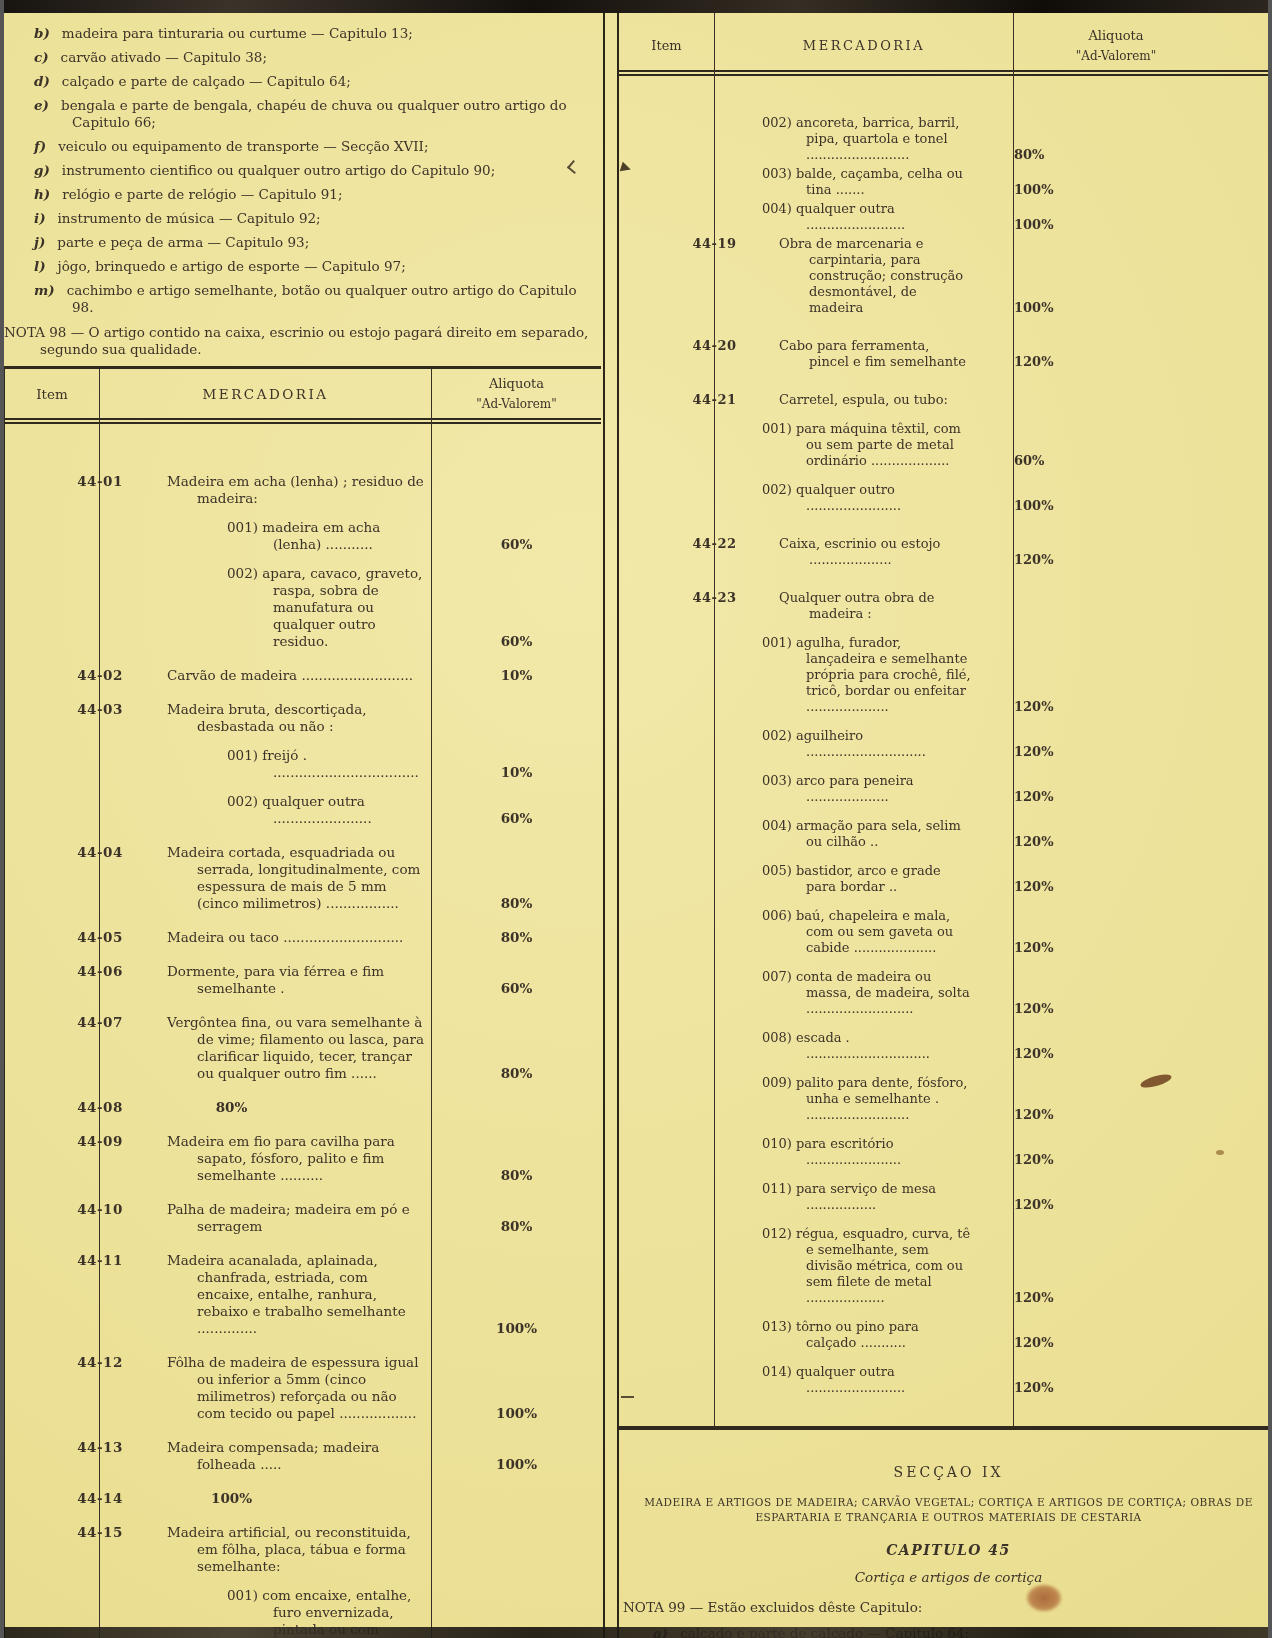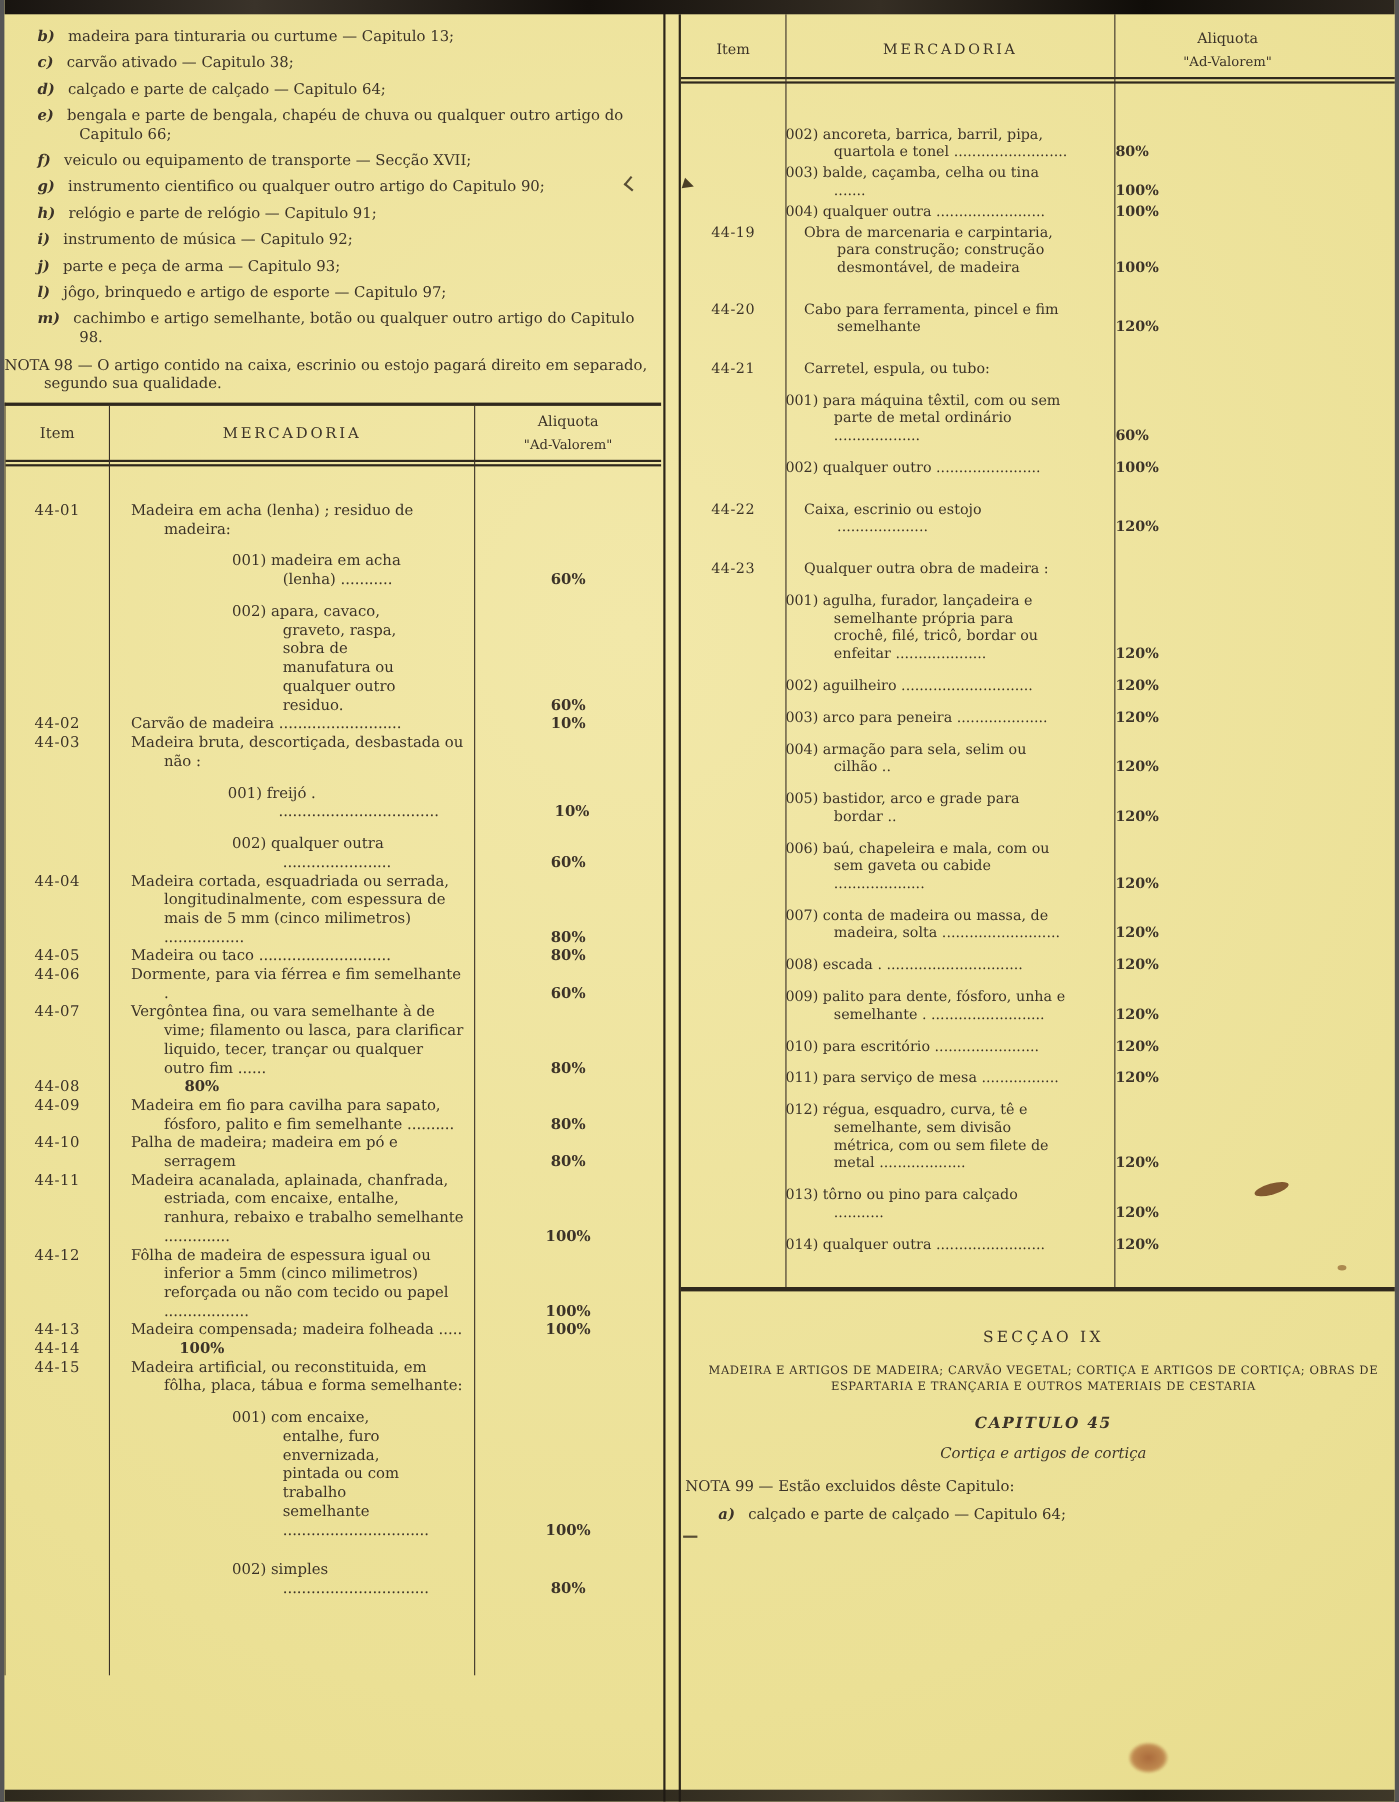--- a/index.html
+++ b/index.html
@@ -24,34 +24,34 @@
   
   .ttable{position:relative;border-top:3px solid #30291d;margin-top:8px;}
   .thead{display:flex;align-items:center;border-bottom:6px double #30291d;padding:8px 0 7px;}
   .h-item{text-align:center;}
   .h-merc{flex:1;text-align:center;letter-spacing:2.5px;}
   .h-rate{text-align:center;font-size:13px;line-height:14px;}
   .h-rate .l2{font-size:12px;margin-top:6px;}
   .vl{position:absolute;top:0;bottom:0;border-left:1.5px solid #3a3126;}
   .tbody{position:relative;}
   .trow{display:flex;}
-  .c-item{font-weight:400;text-align:center;align-self:flex-start;letter-spacing:.5px;}
+  .c-item{font-weight:700;text-align:center;align-self:flex-start;letter-spacing:.5px;padding-left:48px;}
   .c-desc{flex:1;}
   .c-rate{font-weight:700;align-self:flex-end;}
 
   
   .left-table{border-left:1px solid #30291d;}
   .left-table .h-item,.left-table .c-item{width:94px;}
   .left-table .h-rate,.left-table .c-rate{width:169px;}
   .left-table .c-rate{text-align:center;}
   .left-table .vl.a{left:94px;}
   .left-table .vl.b{right:169px;}
   .left-table .tbody{padding:32px 0 70px;}
-  .left-table .trow{}
-  .left-table .trow.s{margin-top:12px;gap:32px;}
+  .left-table .trow{margin-top:17px;}
+  .left-table .trow.s{margin-top:12px;}
   .left-table .trow.tight{margin-top:19px;}
   .left-table .c-desc{padding:0 8px 0 50px;text-indent:-30px;}
   .left-table .trow.s .c-desc{padding-left:126px;text-indent:-46px;}
 
   
   .right-table{font-size:13px;line-height:16px;}
   .right-table .h-item,.right-table .c-item{width:95px;}
   .right-table .h-rate,.right-table .c-rate{width:264px;}
   .right-table .c-rate{text-align:left;padding-left:34px;}
   .right-table .h-rate{width:264px;padding-right:60px;box-sizing:border-box;}

